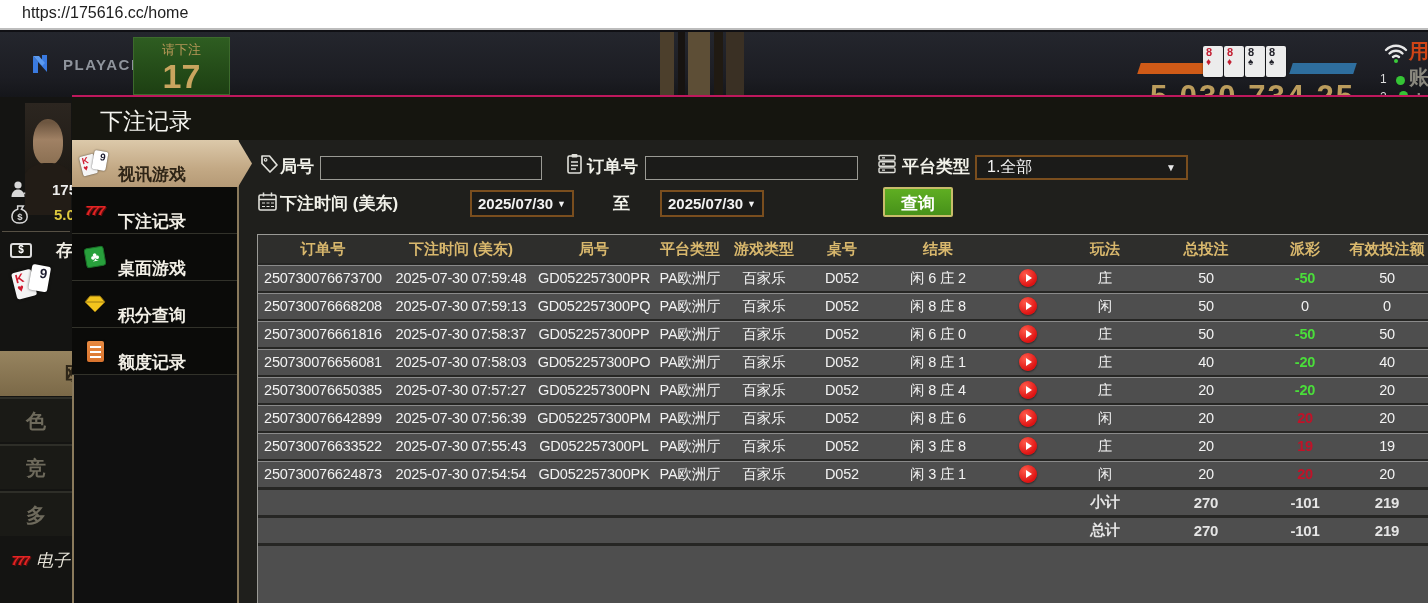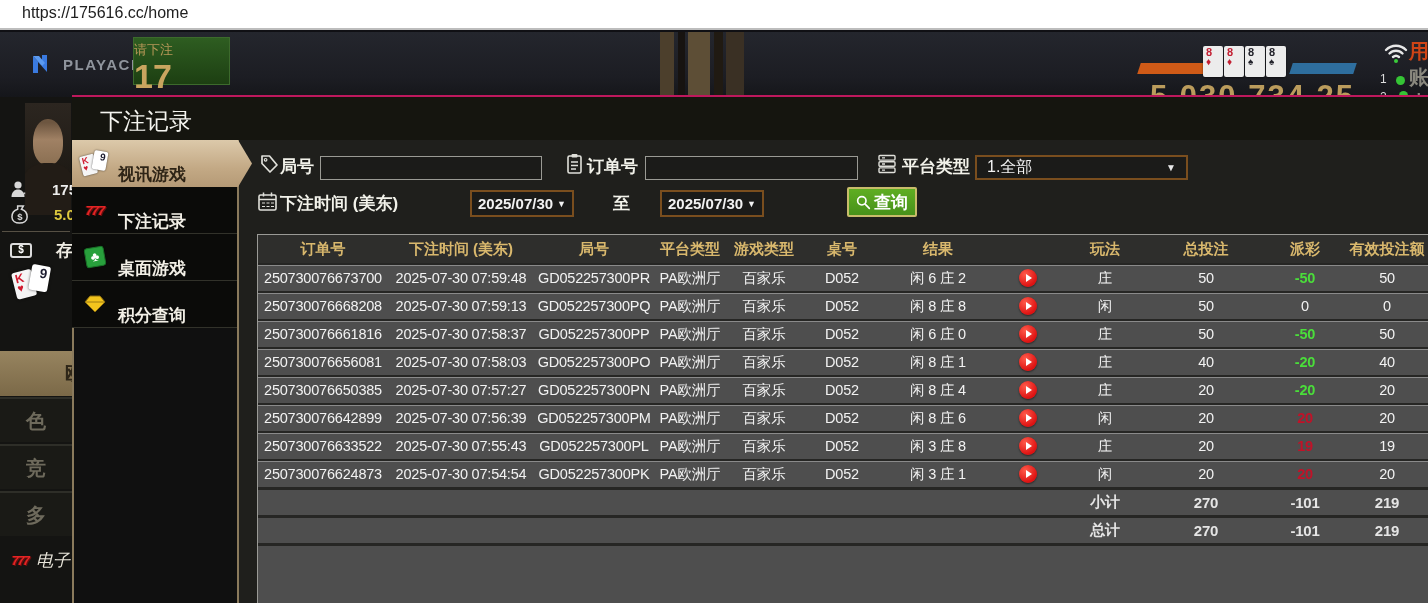--- a/index.html
+++ b/index.html
@@ -14,22 +14,22 @@
 
   
   .page { position:absolute; left:0; top:32px; width:1428px; height:571px; background:#141412; }
   .game-header { position:absolute; left:0; top:0; width:1428px; height:65px;
     background:linear-gradient(180deg,#24262d 0%,#1c1d23 70%,#15161a 100%); overflow:hidden; }
   .strip { position:absolute; top:0; height:65px; }
 
   .logo { position:absolute; left:30px; top:20px; display:flex; align-items:center; gap:7px; }
   .logo-text { color:#8f949c; font-size:15px; font-weight:bold; letter-spacing:1.5px; }
 
-  .countdown { position:absolute; left:133px; top:5px; width:97px; height:48px;
-    background:linear-gradient(180deg,#2e5d21,#1d3f12); border:1px solid #3c6a2c; text-align:left; }
+  .countdown { position:absolute; left:133px; top:5px; width:97px; height:58px;
+    background:linear-gradient(180deg,#2e5d21,#1d3f12); border:1px solid #3c6a2c; text-align:center; }
   .countdown .prompt { color:#b89858; font-size:13px; margin-top:3px; }
   .countdown .secs { color:#c9a55f; font-size:34px; font-weight:bold; line-height:1; }
 
   .bar-orange { position:absolute; left:1139px; top:31px; width:72px; height:11px; background:#cf5a17; transform:skewX(-18deg); }
   .bar-blue   { position:absolute; left:1291px; top:31px; width:64px; height:11px; background:#2e6e9e; transform:skewX(-18deg); }
   .cards-row { position:absolute; left:1203px; top:14px; display:flex; }
   .pcard { width:20px; height:31px; background:#ececec; border-radius:2px; margin-right:1px;
     box-shadow:0 1px 2px rgba(0,0,0,.5); font-weight:bold; padding:1px 0 0 3px; }
   .pcard .v { display:block; font-size:11px; line-height:10px; }
   .pcard .s { display:block; font-size:10px; line-height:9px; }
@@ -296,20 +296,28 @@
         </div>
         <div class="side-item">
           <span style="width:28px;display:flex;justify-content:center;">
             <svg width="22" height="20" viewBox="0 0 22 20">
               <polygon points="6,2 16,2 21,8 11,18 1,8" fill="#f2c41d" stroke="#8a6d10" stroke-width="1"></polygon>
               <polyline points="1,8 21,8 M6,2 8,8 11,18 14,8 16,2 M8,8 11,2 14,8" fill="none" stroke="#8a6d10" stroke-width="0.8"></polyline>
             </svg>
           </span>
           <span class="lab">积分查询</span>
         </div>
+        <div class="side-item">
+          <span style="width:28px;display:flex;justify-content:center;">
+            <span class="doc-ic">
+                <i></i>
+              </span>
+          </span>
+          <span class="lab">额度记录</span>
+        </div>
         <div class="side-rest"></div>
       </div>
 
       <div class="filters">
         <span style="position:absolute;left:20px;top:14px;">
           <svg width="20" height="20" viewBox="0 0 20 20">
             <path d="M10.5 2 H3 v7.5 L11 18 l7-7 z" fill="none" stroke="#e0e0da" stroke-width="1.7" stroke-linejoin="round"></path>
             <circle cx="6.6" cy="5.8" r="1.3" fill="none" stroke="#e0e0da" stroke-width="1.2"></circle>
           </svg>
         </span>
@@ -350,21 +358,21 @@
         <span class="flabel" style="left:41px;top:52px;">下注时间 (美东)</span>
         <div class="datebox" style="left:231px;top:50px;">
           <span>2025/07/30</span>
           <span class="arr">▼</span>
         </div>
         <span class="flabel" style="left:374px;top:52px;">至</span>
         <div class="datebox" style="left:421px;top:50px;">
           <span>2025/07/30</span>
           <span class="arr">▼</span>
         </div>
-        <button class="qbtn" style="left:608px;top:47px;">
+        <button class="qbtn" style="left:644px;top:47px;flex-direction:column;">
           <svg width="15" height="15" viewBox="0 0 18 18">
             <circle cx="7" cy="7" r="5" fill="none" stroke="#ffffff" stroke-width="2"></circle>
             <path d="M11 11 L16 16" stroke="#ffffff" stroke-width="2" stroke-linecap="round"></path>
           </svg>
           <span>查询</span>
         </button>
       </div>
 
       <div class="rtable">
         <div class="tgrid thead">

